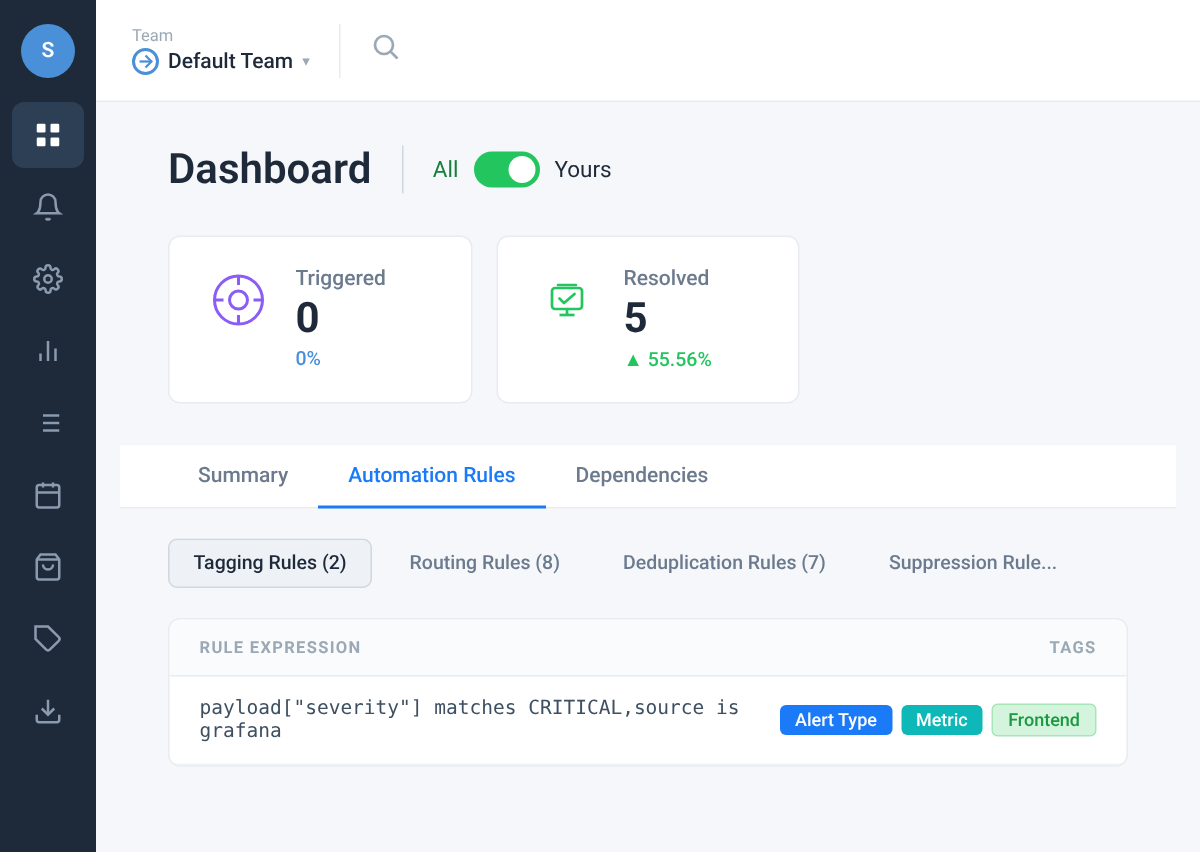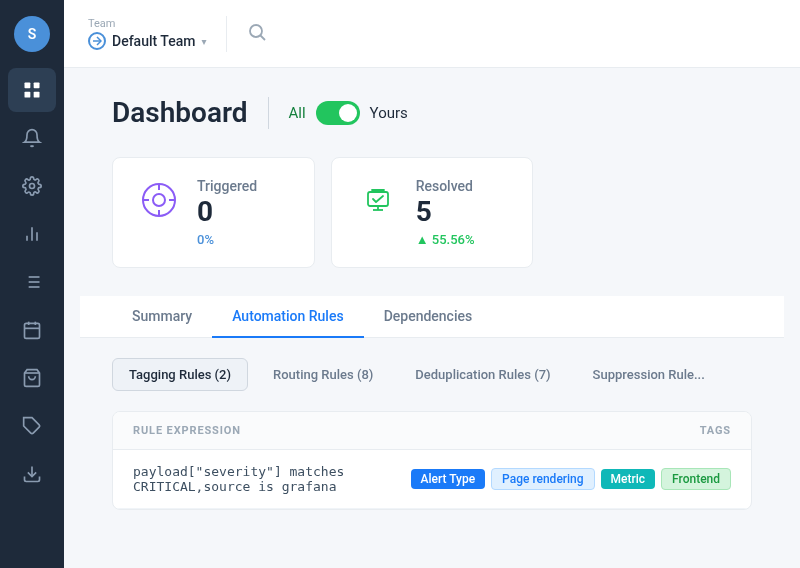--- a/index.html
+++ b/index.html
@@ -491,21 +491,20 @@
 
     <div class="table-section">
       <div class="table-header">
         <span class="table-col-label">RULE EXPRESSION</span>
         <span class="table-col-label">TAGS</span>
       </div>
       <div class="table-row-data">
         <span class="rule-expression">payload["severity"] matches CRITICAL,source is grafana</span>
         <div class="tags-cell">
           <span class="tag tag-blue">Alert Type</span>
-          <span class="tag tag-light-blue">Page rendering</span>
           <span class="tag tag-teal">Metric</span>
           <span class="tag tag-green">Frontend</span>
         </div>
       </div>
     </div>
 
   </div>
 </div>
 
 </body></html>

